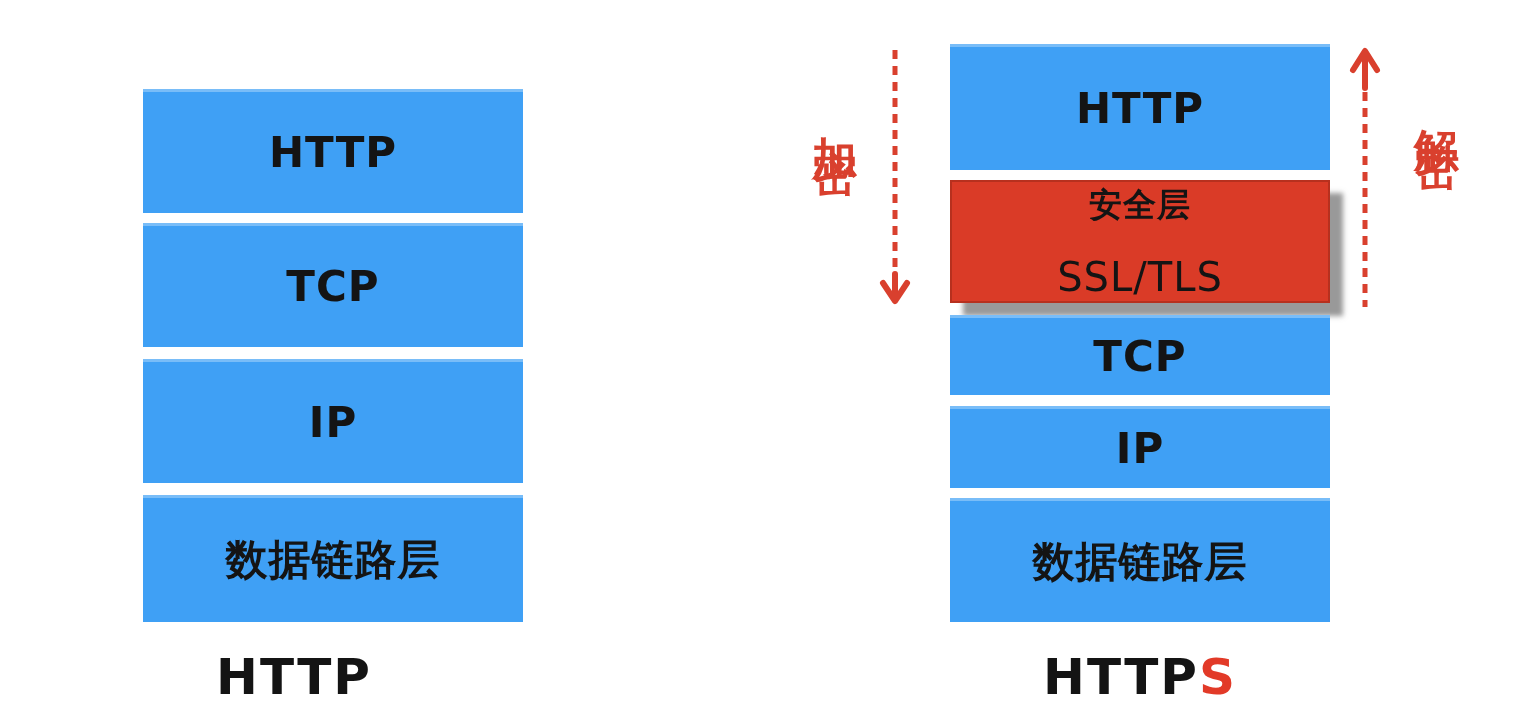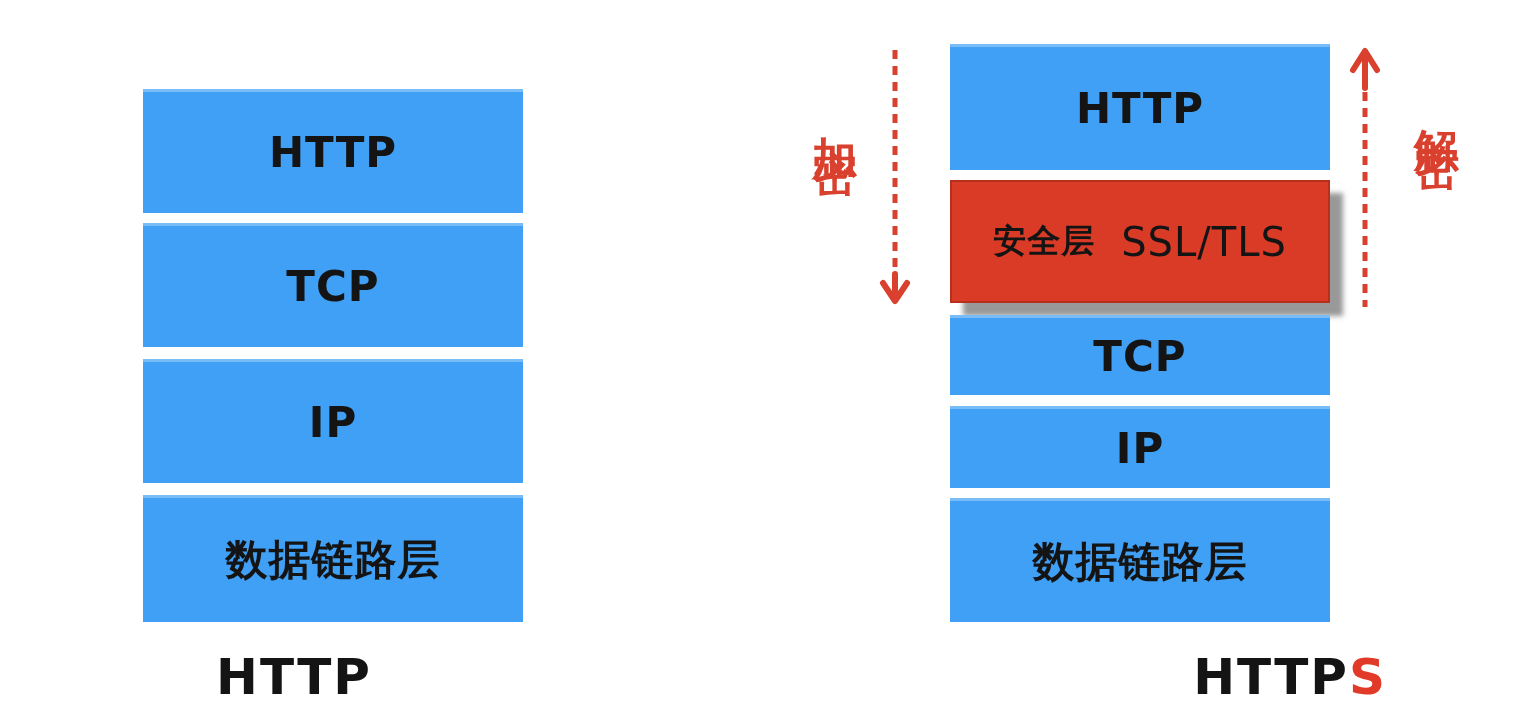--- a/index.html
+++ b/index.html
@@ -21,21 +21,21 @@
     background: var(--layer-blue, #3fa0f5);
     border-top: 3px solid var(--layer-blue-highlight, #79bdf8);
     font-size: 42px;
     font-weight: 700;
     letter-spacing: 1px;
     color: var(--text-black, #141414);
   }
   .layer-box.security {
     background: var(--security-red, #da3b27);
     border: 2px solid var(--security-red-border, #b7301e);
-    flex-direction: row;
+    flex-direction: column;
     gap: 26px;
     box-shadow: 13px 13px 5px rgba(70, 70, 70, 0.55);
   }
   .security-name { font-size: 33px; font-weight: 600; }
   .security-proto { font-size: 40px; font-weight: 400; }
   .stack-caption {
     position: absolute;
     width: 380px;
     text-align: center;
     font-size: 50px;
@@ -104,21 +104,21 @@
   </div>
   <div class="layer-box" style="left:950px; top:315px; width:380px; height:80px;">
     <span>TCP</span>
   </div>
   <div class="layer-box" style="left:950px; top:406px; width:380px; height:82px;">
     <span>IP</span>
   </div>
   <div class="layer-box" style="left:950px; top:498px; width:380px; height:124px;">
     <span>数据链路层</span>
   </div>
-  <div class="stack-caption" style="left:1007px; top:648px;text-align:right;">
+  <div class="stack-caption" style="left:950px; top:648px;">
     <span>HTTP</span><span class="caption-suffix">S</span>
   </div>
 
   <svg class="arrows" viewBox="0 0 1525 726">
     <g>
       <line class="arrow-dash" x1="895" y1="50" x2="895" y2="276"></line>
       <path class="arrow-head" d="M895 274 L895 300 M883 283 L895 301 L907 283"></path>
     </g>
     <g>
       <line class="arrow-dash" x1="1365" y1="92" x2="1365" y2="307"></line>

